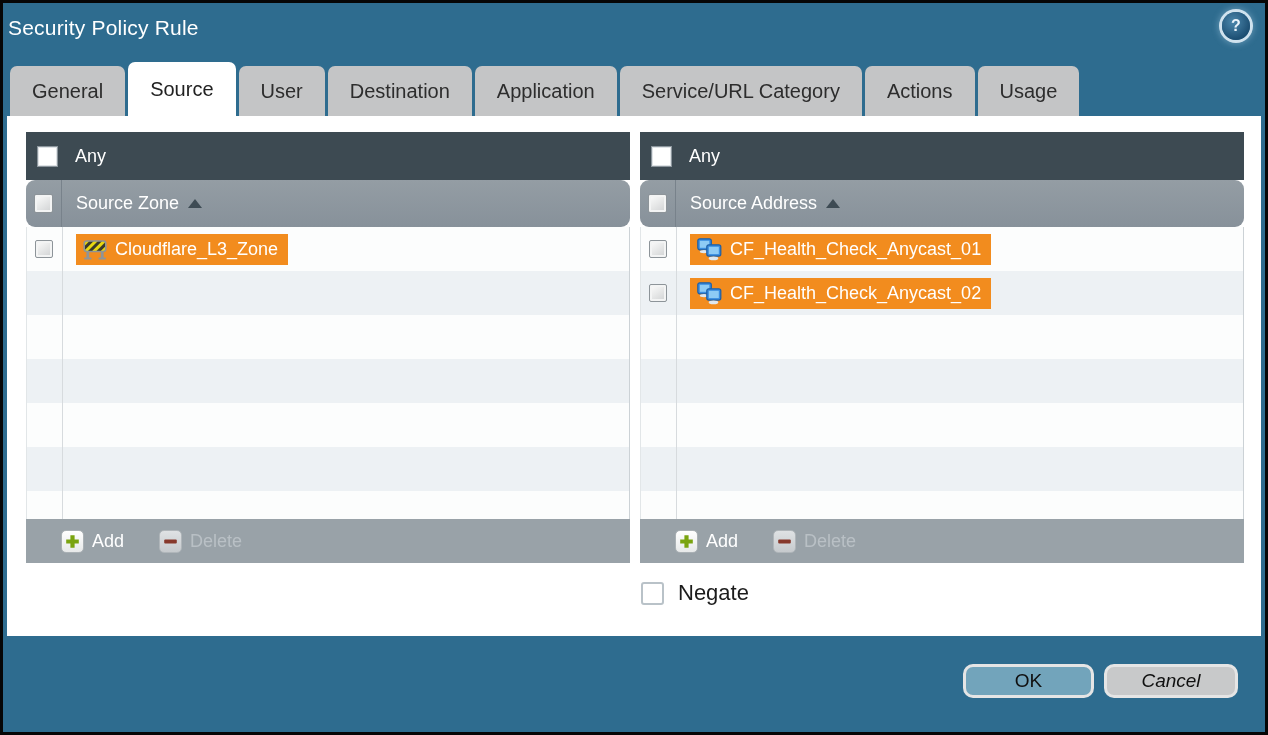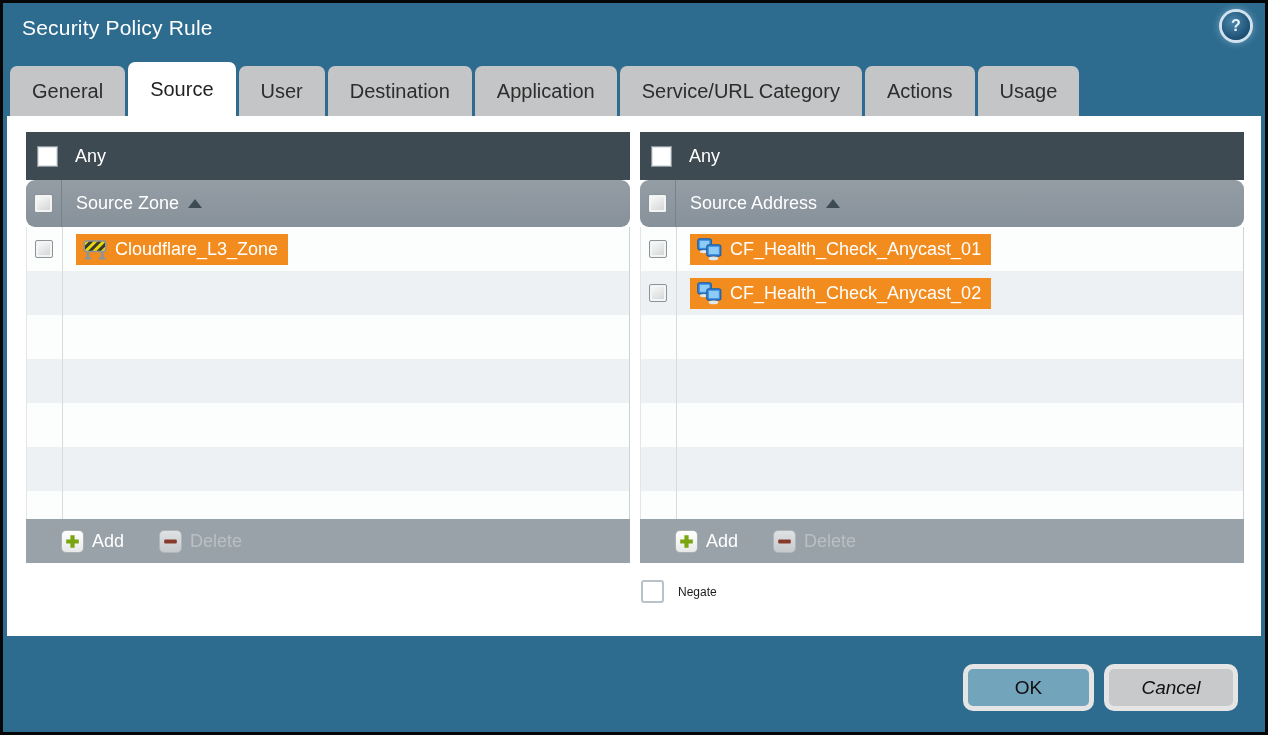--- a/index.html
+++ b/index.html
@@ -5,21 +5,21 @@
   * { margin:0; padding:0; box-sizing:border-box; }
   html,body { background:#111; }
   body { font-family:"Liberation Sans", sans-serif; }
 
   .frame {
     position:relative; width:1268px; height:735px;
     border:3px solid #060606; background:#2e6c8f; overflow:hidden;
   }
 
   .dialog-title {
-    position:absolute; left:19px; top:13px;
+    position:absolute; left:5px; top:13px;
     color:#fff; font-size:21px; letter-spacing:.2px;
   }
 
   .help-btn {
     position:absolute; right:15px; top:9px; width:28px; height:28px;
     border-radius:50%;
     background:radial-gradient(circle at 40% 35%, #4b87ac 0%, #1d4f73 70%);
     box-shadow:0 0 0 3px rgba(230,242,250,.85), 0 0 6px 4px rgba(190,220,240,.35);
     color:#eaf4fb; font-size:16px; font-weight:bold;
     display:flex; align-items:center; justify-content:center;
@@ -115,25 +115,25 @@
   .footer-btn .lbl { margin-left:8px; font-size:18px; }
   .footer-btn.add .lbl { color:#fff; }
   .footer-btn.delete .lbl { color:#b9c0c5; }
 
   .negate-row {
     position:absolute; left:634px; top:464px; display:flex; align-items:center;
   }
   .negate-checkbox {
     width:23px; height:23px; background:#fff; border:2px solid #b9c2c8; border-radius:3px; cursor:pointer;
   }
-  .negate-label { margin-left:14px; font-size:12px; color:#1c1c1c; }
+  .negate-label { margin-left:14px; font-size:22px; color:#1c1c1c; }
 
   .dlg-btn {
-    position:absolute; top:661px; height:47px;
-    border:5px solid #e5e5e5; border-radius:10px;
+    position:absolute; top:661px; height:34px;
+    border:3px solid #e5e5e5; border-radius:10px;
     font-size:19px; color:#101010; font-family:"Liberation Sans", sans-serif;
     display:flex; align-items:center; justify-content:center; cursor:pointer;
   }
   .ok-btn { left:960px; width:131px; background:#72a4bb; }
   .cancel-btn { left:1101px; width:134px; background:#c8c9ca;font-style:italic; }
 </style>
 </head>
 <body>
 
 <div class="frame">

